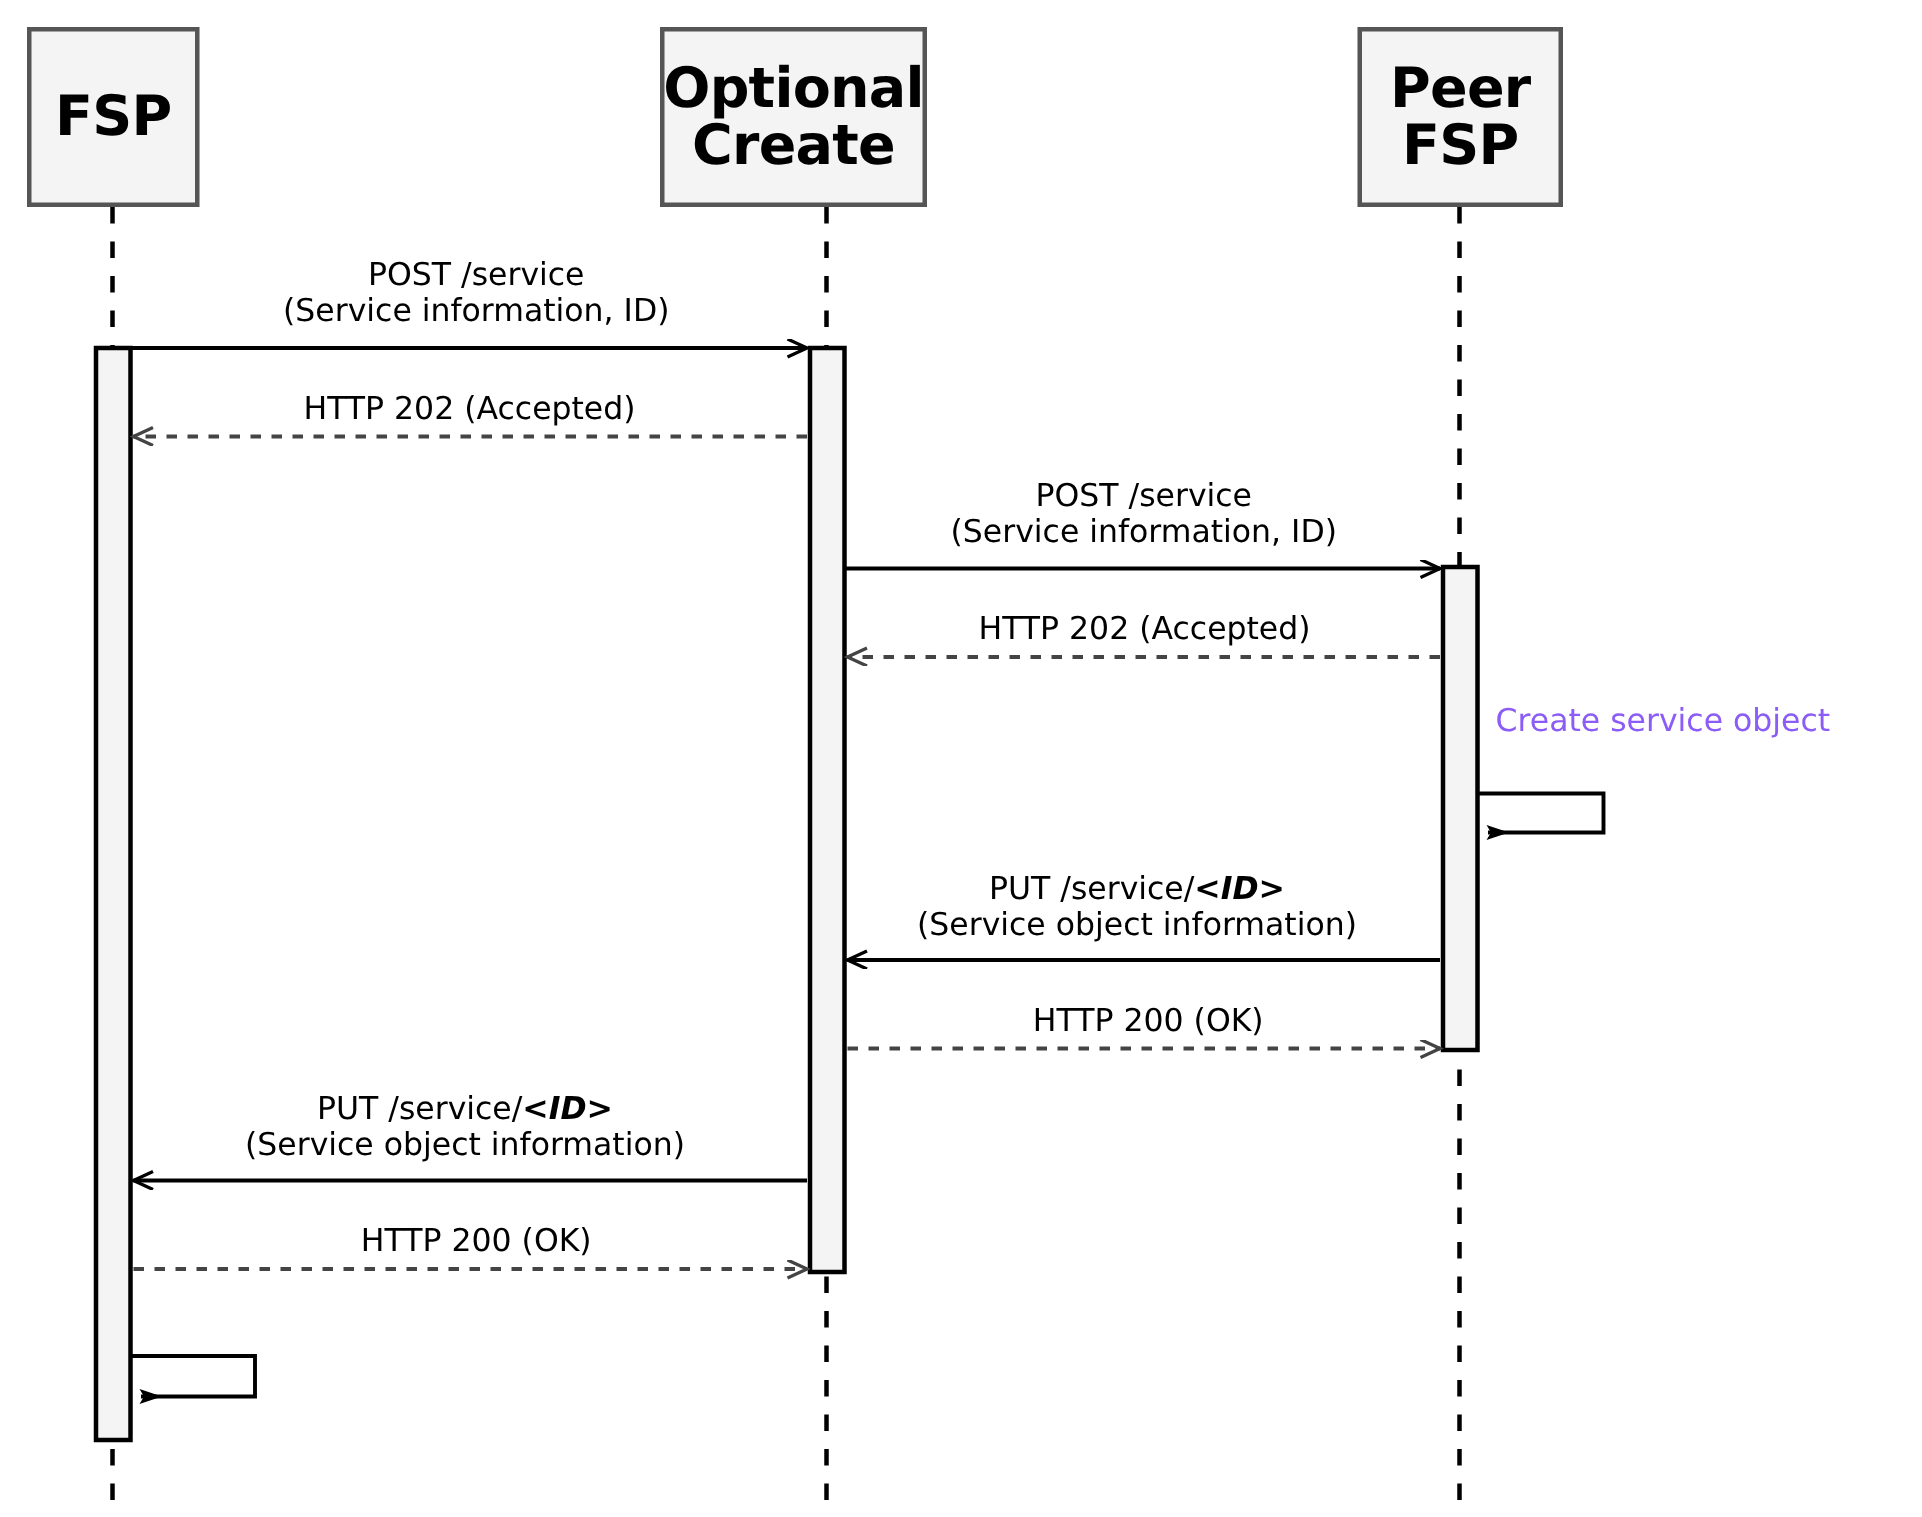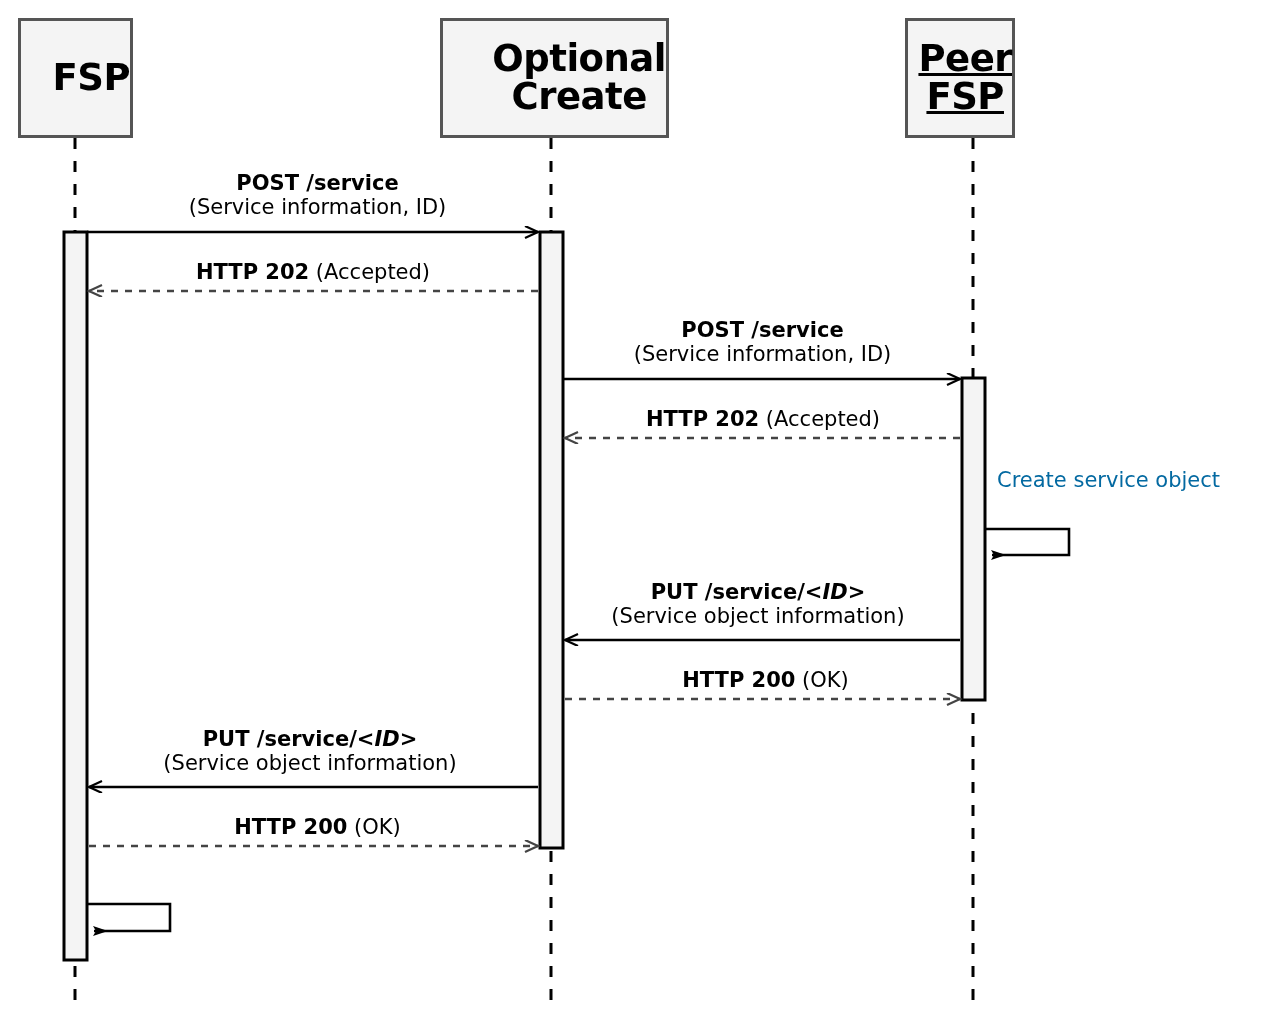--- a/index.html
+++ b/index.html
@@ -1,27 +1,27 @@
 <!DOCTYPE html>
 <html><head>
 <meta charset="utf-8">
 <style>
   html,body{margin:0;padding:0;background:#ffffff;}
   body{width:1281px;height:1011px;position:relative;overflow:hidden;
        font-family:"DejaVu Sans","Liberation Sans",sans-serif;}
   #diagram{position:absolute;left:0;top:0;width:1281px;height:1011px;}
   .participant-box{position:absolute;background:#f4f4f4;border:3px solid #555555;
-       box-sizing:border-box;display:flex;align-items:center;justify-content:flex-end;}
+       box-sizing:border-box;display:flex;align-items:center;justify-content:center;}
   .participant-label{font-weight:bold;color:#000000;text-align:center;line-height:1.04;
        font-size:37px;letter-spacing:-0.5px;}
   .msg-label{position:absolute;color:#000000;text-align:center;line-height:1.16;
        font-size:21px;white-space:nowrap;}
-  .msg-label .b{font-weight:bold;}
+  .msg-label .b{font-weight:normal;}
   .msg-label .i{font-style:italic;font-weight:bold;}
-  .note-label{position:absolute;color:#0369a1;font-size:21px;line-height:1.42;white-space:nowrap;}
+  .note-label{position:absolute;color:#8b5cf6;font-size:21px;line-height:1.42;white-space:nowrap;}
 </style>
 </head>
 <body>
 
 <div id="diagram">
 
   <svg width="1281" height="1011" style="position:absolute;left:0;top:0;">
     <defs>
       <marker id="openArrowR" markerWidth="18" markerHeight="18" refX="15" refY="6" orient="auto" markerUnits="userSpaceOnUse">
         <path d="M 2,0 L 15,6 L 2,12" fill="none" stroke="#444" stroke-width="2.2"></path>
@@ -57,28 +57,28 @@
       <line x1="538" y1="787" x2="89" y2="787" stroke="#000" stroke-width="2.6" marker-end="url(#openArrowRk)"></line>
       <line x1="89" y1="846" x2="538" y2="846" stroke="#444" stroke-width="2.6" stroke-dasharray="7,7" marker-end="url(#openArrowR)"></line>
       <path d="M 87,904 L 170,904 L 170,931 L 94,931" fill="none" stroke="#000" stroke-width="2.6" marker-end="url(#filledArrow)"></path>
     </g>
   </svg>
 
   <div class="participant-box" style="left:18px;top:18px;width:115px;height:120px;">
     <div class="participant-label">FSP</div>
   </div>
 
-  <div class="participant-box" style="left:440px;top:18px;width:229px;height:120px;">
+  <div class="participant-box" style="left:440px;top:18px;width:178px;height:120px;">
     <div class="participant-label">
       <span>Optional</span><br>
       <span>Create</span>
     </div>
   </div>
 
-  <div class="participant-box" style="left:905px;top:18px;width:110px;height:120px;text-decoration:underline;">
+  <div class="participant-box" style="left:905px;top:18px;width:137px;height:120px;">
     <div class="participant-label">
       <span>Peer</span><br>
       <span>FSP</span>
     </div>
   </div>
 
   <div class="msg-label" style="left:155px;top:171px;width:325px;">
     <span class="b">POST /service</span><br>
     <span>(Service information, ID)</span>
   </div>

